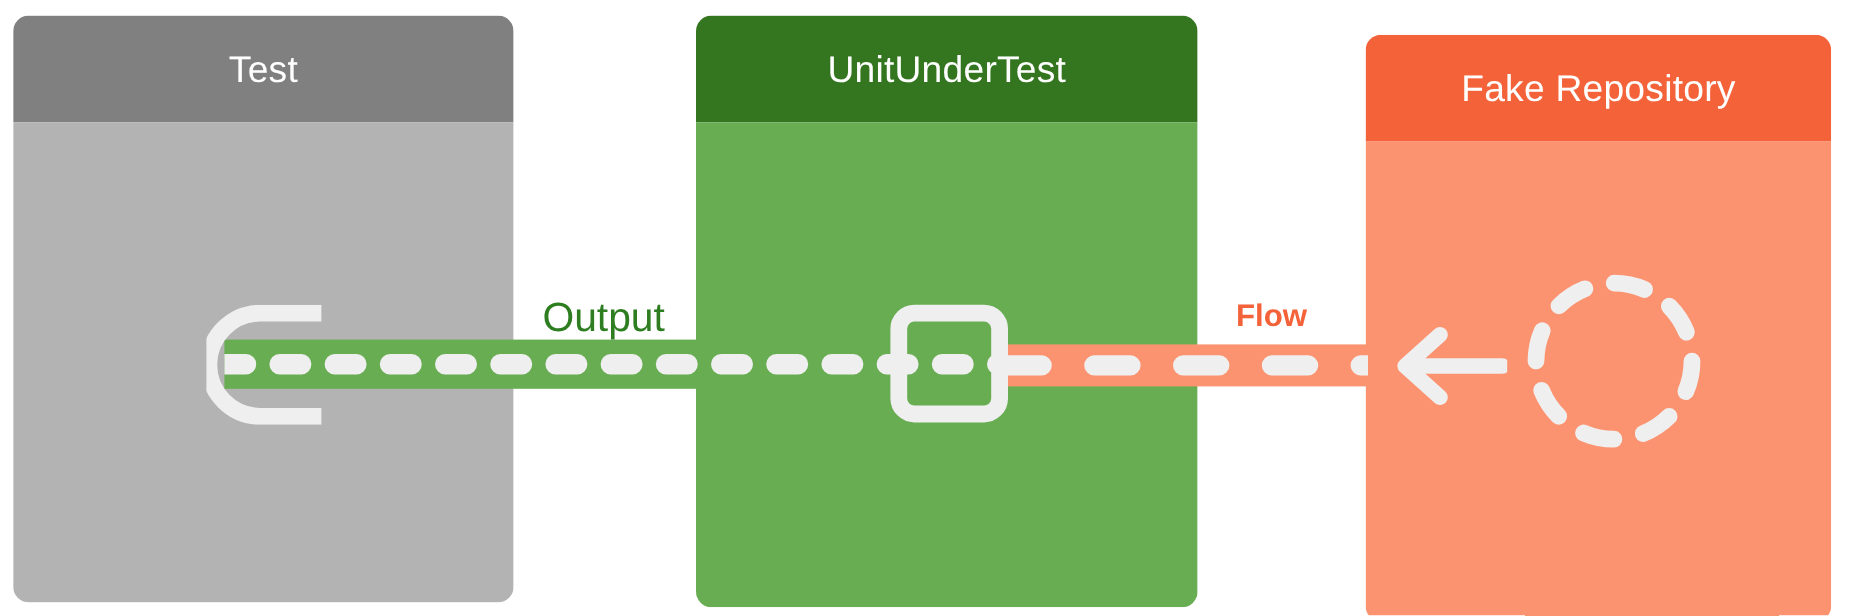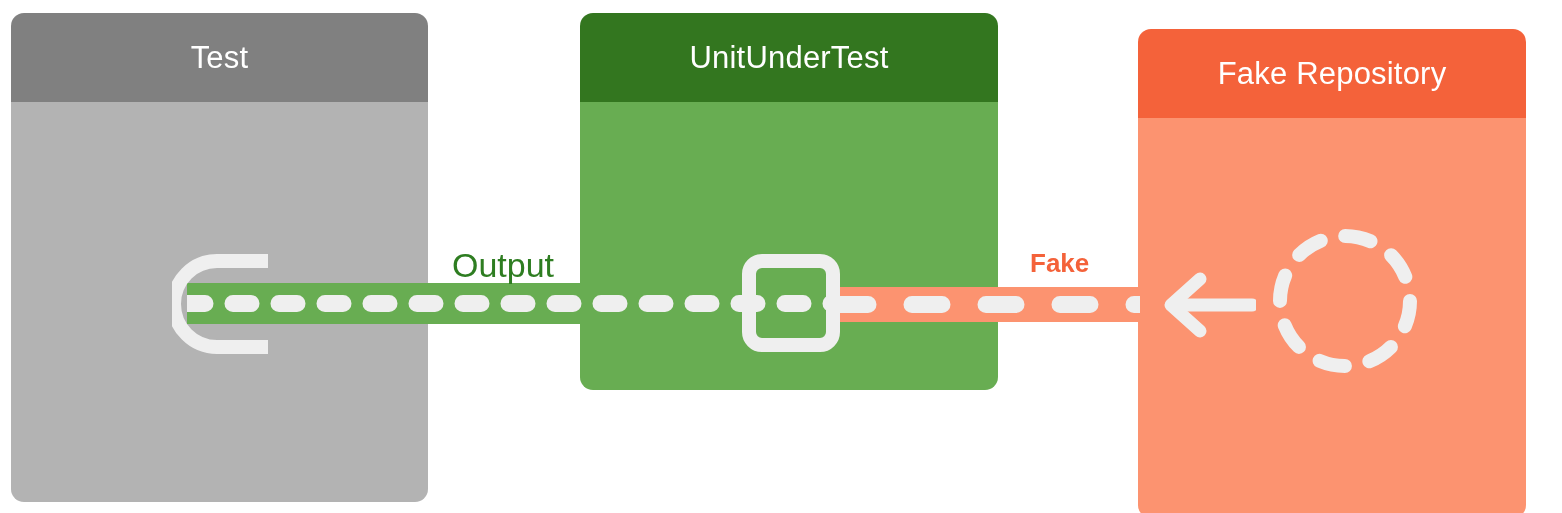--- a/index.html
+++ b/index.html
@@ -51,21 +51,21 @@
     width: 100%;
     bottom: 0;
   }
 
   
   #box-test { left: 11px; top: 13px; width: 417px; height: 489px; }
   #box-test .component-header { background: #808080; }
   #box-test .component-body   { background: #b3b3b3; }
 
   
-  #box-uut { left: 580px; top: 13px; width: 418px; height: 377px; }
+  #box-uut { left: 580px; top: 13px; width: 418px; height: 493px; }
   #box-uut .component-header { background: #33761f; }
   #box-uut .component-body   { background: #68ad52; }
 
   
   #box-fake { left: 1138px; top: 13px; width: 388px; height: 489px; margin-top: 16px; }
   #box-fake .component-header { background: #f4623a; }
   #box-fake .component-body   { background: #fc9370; }
 
   
   .connector {
@@ -204,15 +204,15 @@
     <line x1="92" y1="33" x2="14" y2="33" stroke="#efefef" stroke-width="13" stroke-linecap="round"></line>
     <polyline points="40,7 11,33 40,59" fill="none" stroke="#efefef" stroke-width="13" stroke-linecap="round" stroke-linejoin="round"></polyline>
   </svg>
 
   <svg id="dashed-circle" viewBox="0 0 158 158">
     <circle cx="79" cy="79" r="65" fill="none" stroke="#efefef" stroke-width="14" stroke-linecap="round" stroke-dasharray="26 25"></circle>
   </svg>
 
   <span class="edge-label" id="label-output">Output</span>
 
-  <span class="edge-label" id="label-flow">Fake</span>
+  <span class="edge-label" id="label-flow">Flow</span>
 
 </div>
 
 </body></html>

